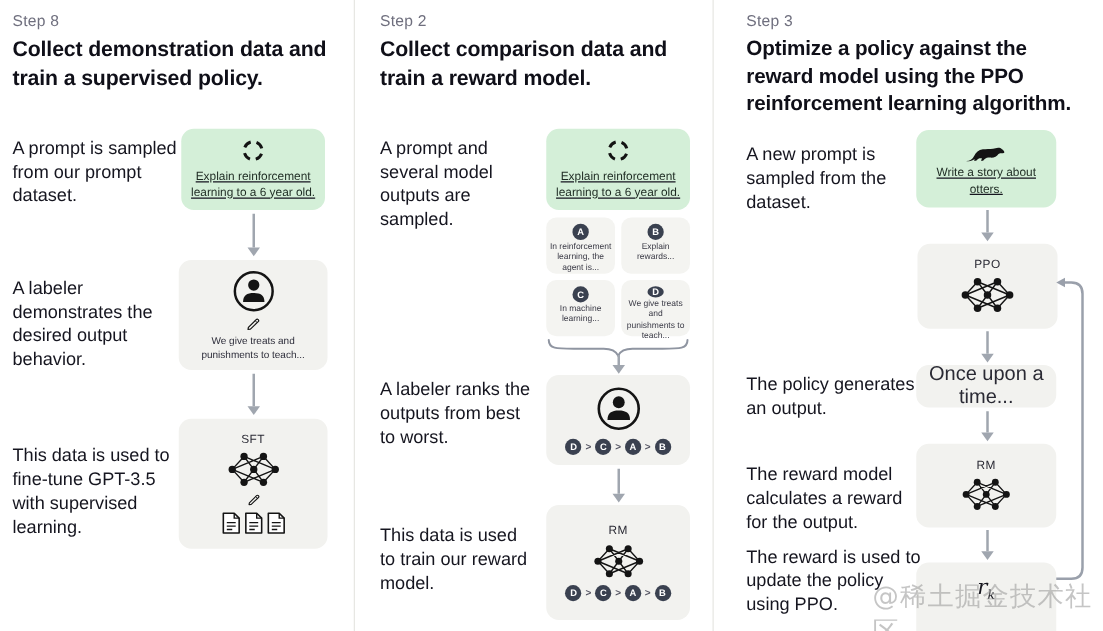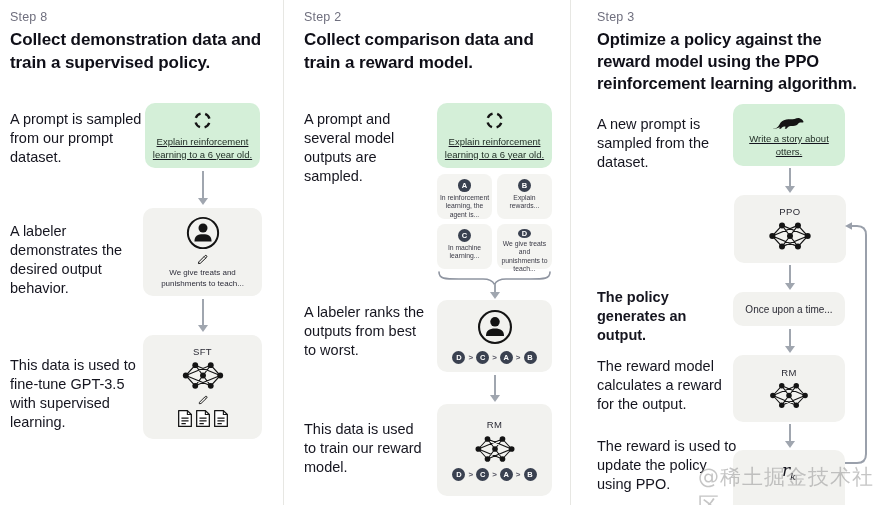--- a/index.html
+++ b/index.html
@@ -26,21 +26,21 @@
   .ranking{display:flex;align-items:center;gap:3px;}
   .ranking .gt{font-size:8px;font-weight:700;color:#565664;}
   .arrow{position:absolute;display:flex;flex-direction:column;align-items:center;width:13px;}
   .arrow .shaft{width:2px;flex:1;background:#a0a6af;}
   .arrow .head{width:0;height:0;border-left:5.5px solid transparent;border-right:5.5px solid transparent;
                border-top:7px solid #a0a6af;}
   .rk{font-family:"DejaVu Serif","Liberation Serif",serif;font-style:italic;font-size:17px;color:#17171f;}
   .rk sub{font-size:10px;}
   .watermark{position:absolute;font-size:21px;color:#9c9c9c;opacity:.58;letter-spacing:1px;z-index:5;
              font-family:"DejaVu Sans","Liberation Sans",sans-serif;}
-  .onceupon{font-size:10px;color:#2a2a34;}
+  .onceupon{font-size:16px;color:#2a2a34;}
   svg.icon{display:block;}
 </style>
 </head>
 <body>
 
 <svg width="0" height="0" style="position:absolute" aria-hidden="true">
   <defs>
     <symbol id="sym-net" viewBox="0 0 52 36">
       <g stroke="#141414" stroke-width="1.3" fill="none">
         <path d="M17 6 L6 18 M17 6 L26 18 M17 6 L46 18 M35 6 L6 18 M35 6 L26 18 M35 6 L46 18"></path>
@@ -237,31 +237,31 @@
     <svg class="icon" width="46" height="32">
         <use href="#sym-net"></use>
       </svg>
   </div>
 
   <div class="arrow" style="left:783px;top:265px;height:25px;">
     <i class="shaft"></i>
     <i class="head"></i>
   </div>
 
-  <div class="abs caption" style="left:597px;top:288px;width:140px;font-weight:bold;">The policy generates an output.</div>
+  <div class="abs caption" style="left:597px;top:299px;width:140px;">The policy generates an output.</div>
   <div class="xbox" style="left:733px;top:292px;width:112px;height:34px;">
     <div class="onceupon">Once upon a time...</div>
   </div>
 
   <div class="arrow" style="left:783px;top:329px;height:24px;">
     <i class="shaft"></i>
     <i class="head"></i>
   </div>
 
-  <div class="abs caption" style="left:597px;top:357px;width:142px;">The reward model calculates a reward for the output.</div>
+  <div class="abs caption" style="left:597px;top:371px;width:142px;">The reward model calculates a reward for the output.</div>
   <div class="xbox" style="left:733px;top:355px;width:112px;height:67px;gap:3px;">
     <div class="xlabel">RM</div>
     <svg class="icon" width="44" height="29">
         <use href="#sym-net"></use>
       </svg>
   </div>
 
   <div class="arrow" style="left:783px;top:424px;height:24px;">
     <i class="shaft"></i>
     <i class="head"></i>

